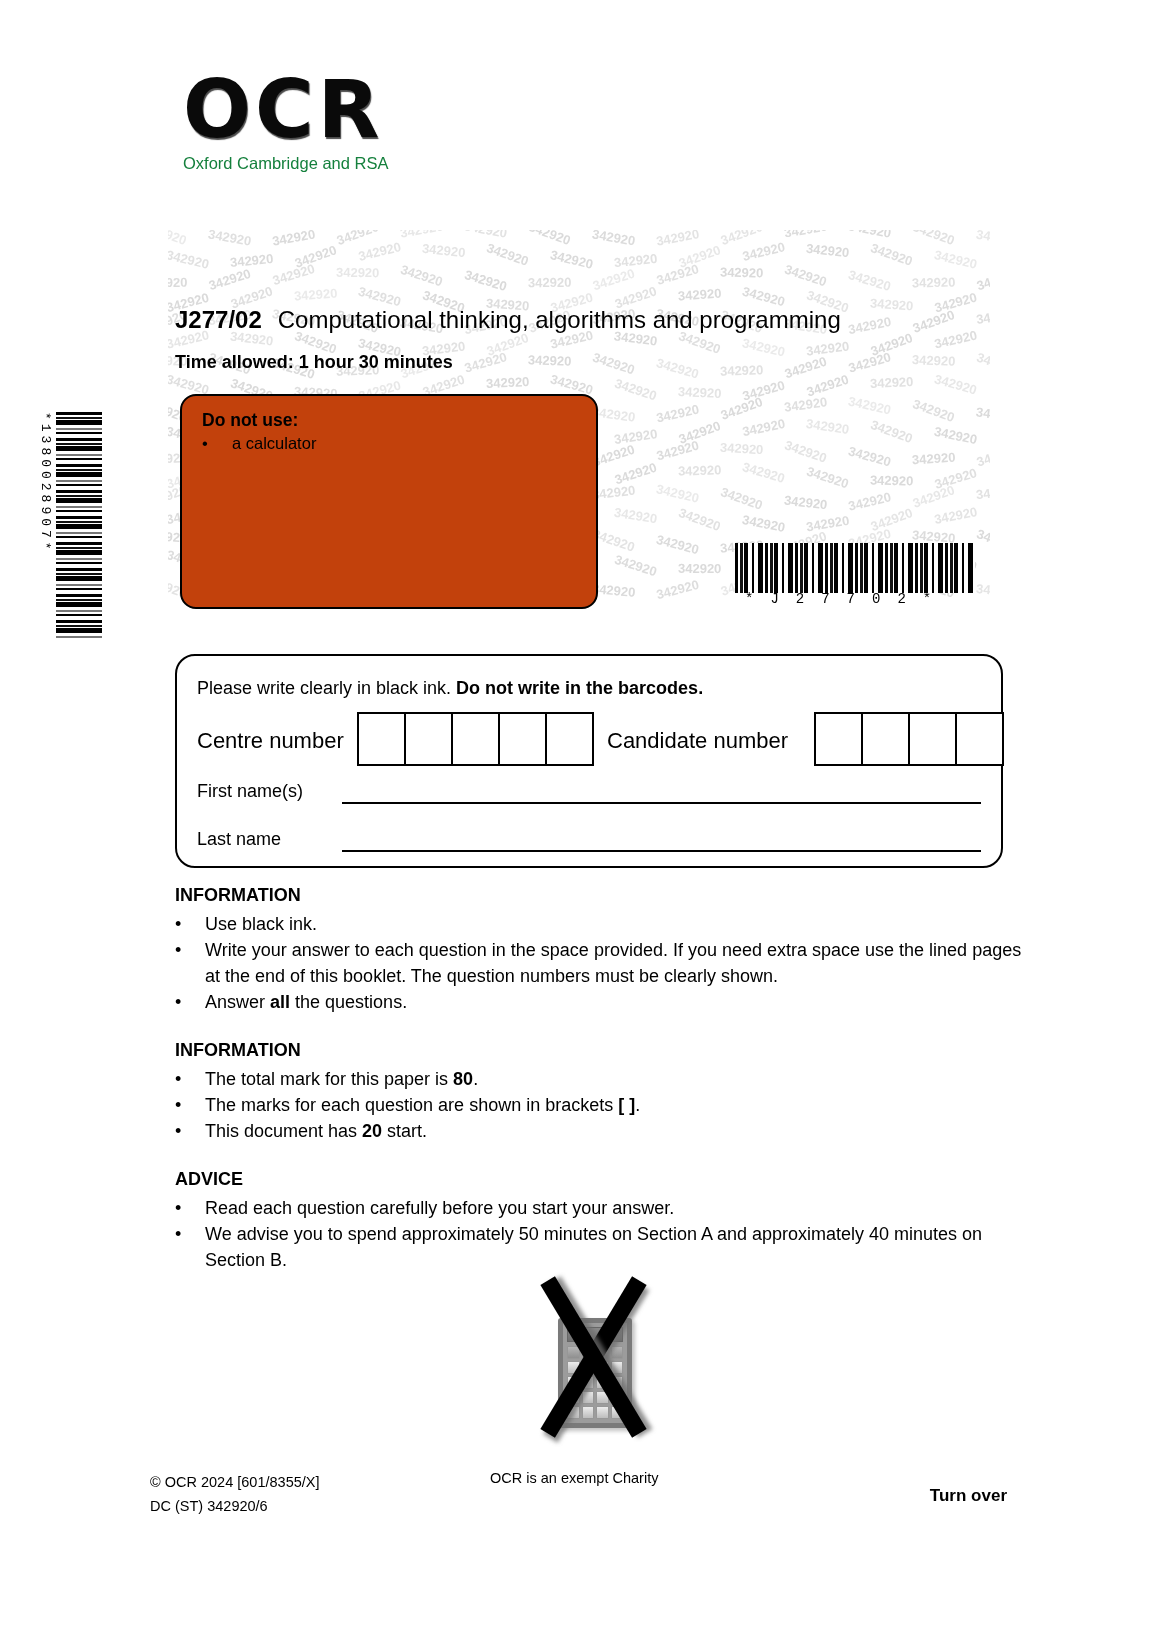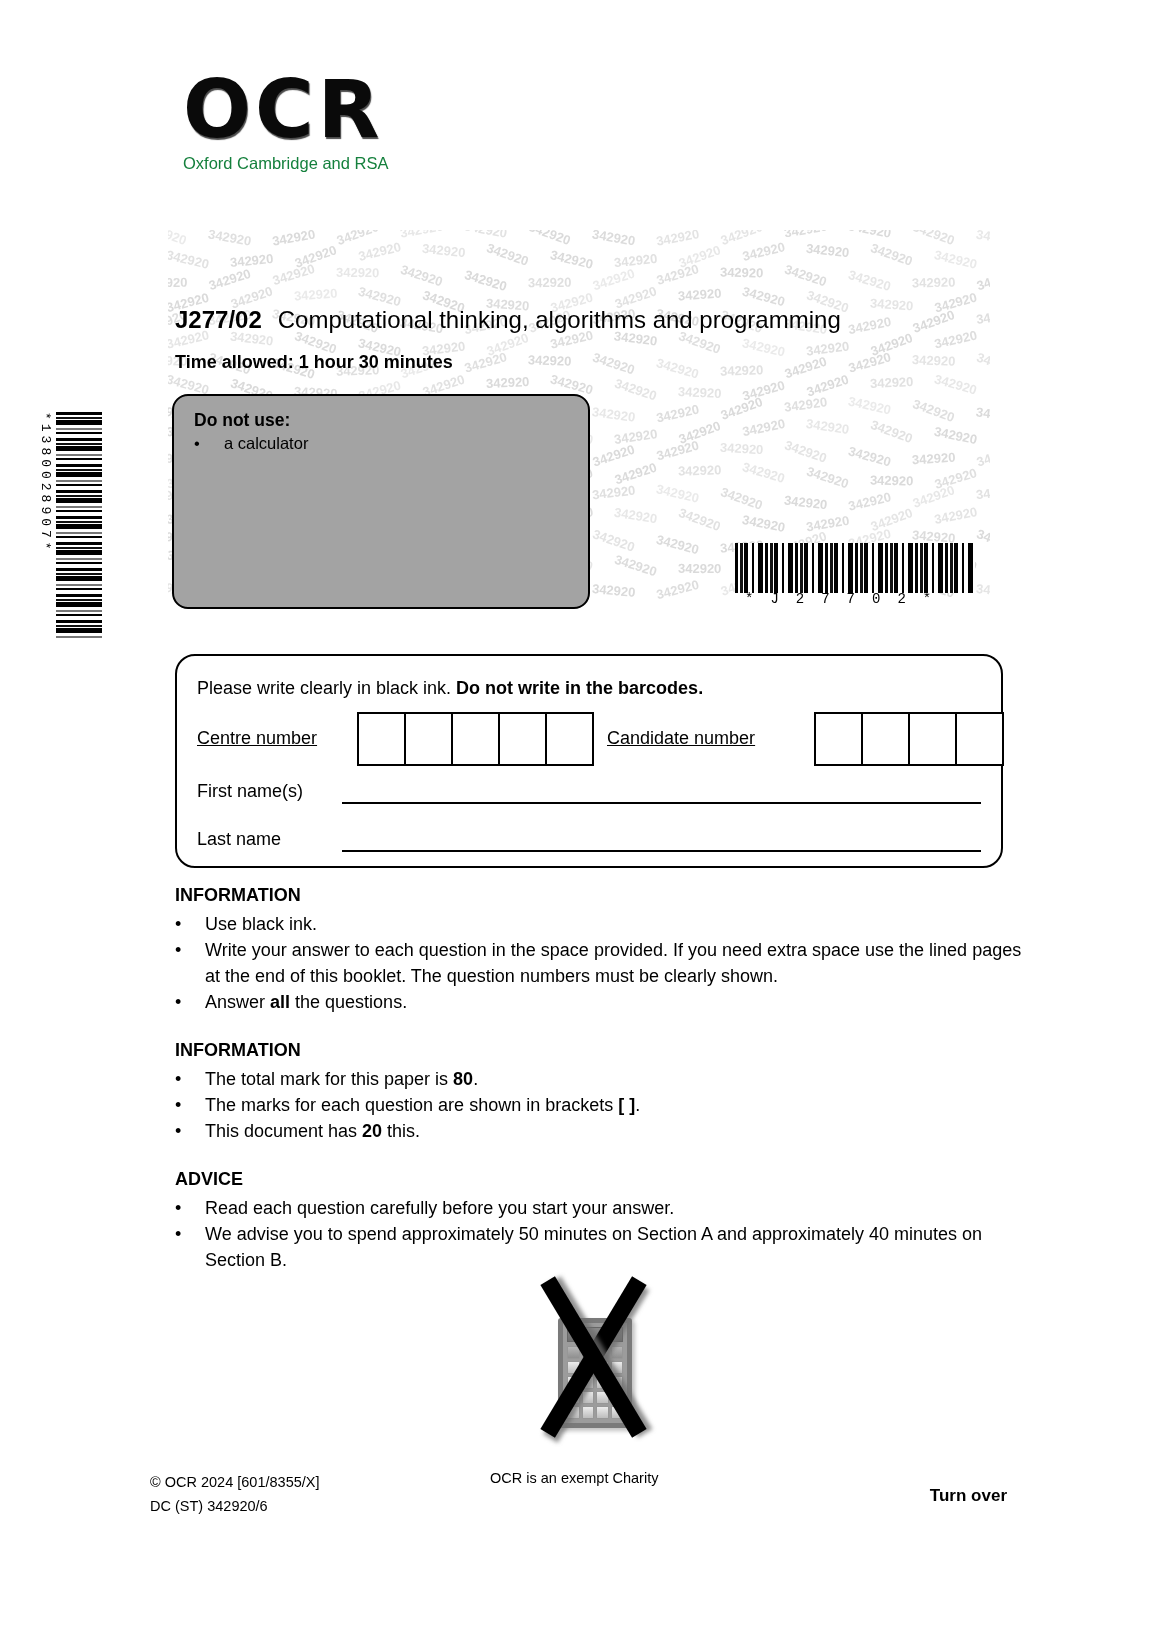--- a/index.html
+++ b/index.html
@@ -17,21 +17,21 @@
   .qualification { top:254px; font-size:26px; font-weight:bold; }
   .paper-line { top:306px; font-size:24px; }
   .paper-code { font-weight:bold; margin-right:16px; }
   .time-allowed { top:352px; font-size:18px; font-weight:bold; }
 
   
   .watermark { position:absolute; left:168px; top:230px; width:822px; height:378px; overflow:hidden; z-index:0; pointer-events:none; }
   .wm-token { position:absolute; font-size:13px; font-weight:bold; color:#d6d6d6; white-space:nowrap; }
 
   
-  .do-not-use { position:absolute; left:172px; top:394px; width:418px; height:215px; box-sizing:border-box; background:#a3a3a3; border:2px solid #000; border-radius:16px; padding:14px 20px; z-index:2; }
+  .do-not-use { position:absolute; left:180px; top:394px; width:418px; height:215px; box-sizing:border-box; background:#c2410c; border:2px solid #000; border-radius:16px; padding:14px 20px; z-index:2; }
   .dnu-title { font-size:17.5px; font-weight:bold; }
   .dnu-item { font-size:16.5px; margin-top:3px; display:flex; }
   .dnu-item .bullet-marker { width:16px; }
 
   
   .vbarcode { position:absolute; left:38px; top:412px; height:228px; display:flex; z-index:1; }
   .vbarcode-text { writing-mode:vertical-rl; font-family:"Liberation Mono", monospace; font-size:13px; letter-spacing:4px; margin-right:3px; color:#000; }
   .vbarcode-bars { width:46px; height:228px;
     background:repeating-linear-gradient(180deg,
       #000 0 3px, #fff 3px 5px, #111 5px 7px, #fff 7px 8px,
@@ -43,21 +43,21 @@
   .hbarcode-bars { height:50px;
     background:repeating-linear-gradient(90deg,
       #000 0 3px, #fff 3px 5px, #111 5px 8px, #fff 8px 9px,
       #000 9px 13px, #fff 13px 17px, #000 17px 19px, #fff 19px 23px,
       #000 23px 28px, #fff 28px 30px); }
   .hbarcode-text { font-family:"Liberation Mono", monospace; font-size:14px; letter-spacing:17px; padding-left:10px; margin-top:-2px; white-space:nowrap; }
 
   
   .candidate-box { position:absolute; left:175px; top:654px; width:828px; height:214px; box-sizing:border-box; background:#fff; border:2.5px solid #000; border-radius:20px; z-index:2; }
   .cb-instruction { position:absolute; left:20px; top:22px; font-size:18px; }
-  .cb-label { position:absolute; font-size:18px;text-decoration:underline; }
+  .cb-label { position:absolute; font-size:22px; }
   .centre-label { left:20px; top:72px; }
   .candidate-label { left:430px; top:72px; }
   .cells { position:absolute; top:56px; display:flex; }
   .centre-cells { left:180px; }
   .candidate-cells { left:637px; }
   .cell { width:45px; height:50px; border:2px solid #000; margin-left:-2px; background:#fff; }
   .cell:first-child { margin-left:0; }
   .cb-name-row { position:absolute; left:20px; right:20px; display:flex; align-items:flex-end; height:34px; }
   .first-name-row { top:114px; }
   .last-name-row { top:162px; }
@@ -404,21 +404,21 @@
         <div class="bullet">
           <span class="bullet-marker">•</span>
           <div class="bullet-text"><span>The total mark for this paper is </span><b>80</b><span>.</span></div>
         </div>
         <div class="bullet">
           <span class="bullet-marker">•</span>
           <div class="bullet-text"><span>The marks for each question are shown in brackets </span><b>[ ]</b><span>.</span></div>
         </div>
         <div class="bullet">
           <span class="bullet-marker">•</span>
-          <div class="bullet-text"><span>This document has </span><b>20</b><span> this.</span></div>
+          <div class="bullet-text"><span>This document has </span><b>20</b><span> start.</span></div>
         </div>
       </div>
       <div class="section">
         <div class="section-heading">ADVICE</div>
         <div class="bullet">
           <span class="bullet-marker">•</span>
           <div class="bullet-text"><span>Read each question carefully before you start your answer.</span></div>
         </div>
         <div class="bullet">
           <span class="bullet-marker">•</span>

